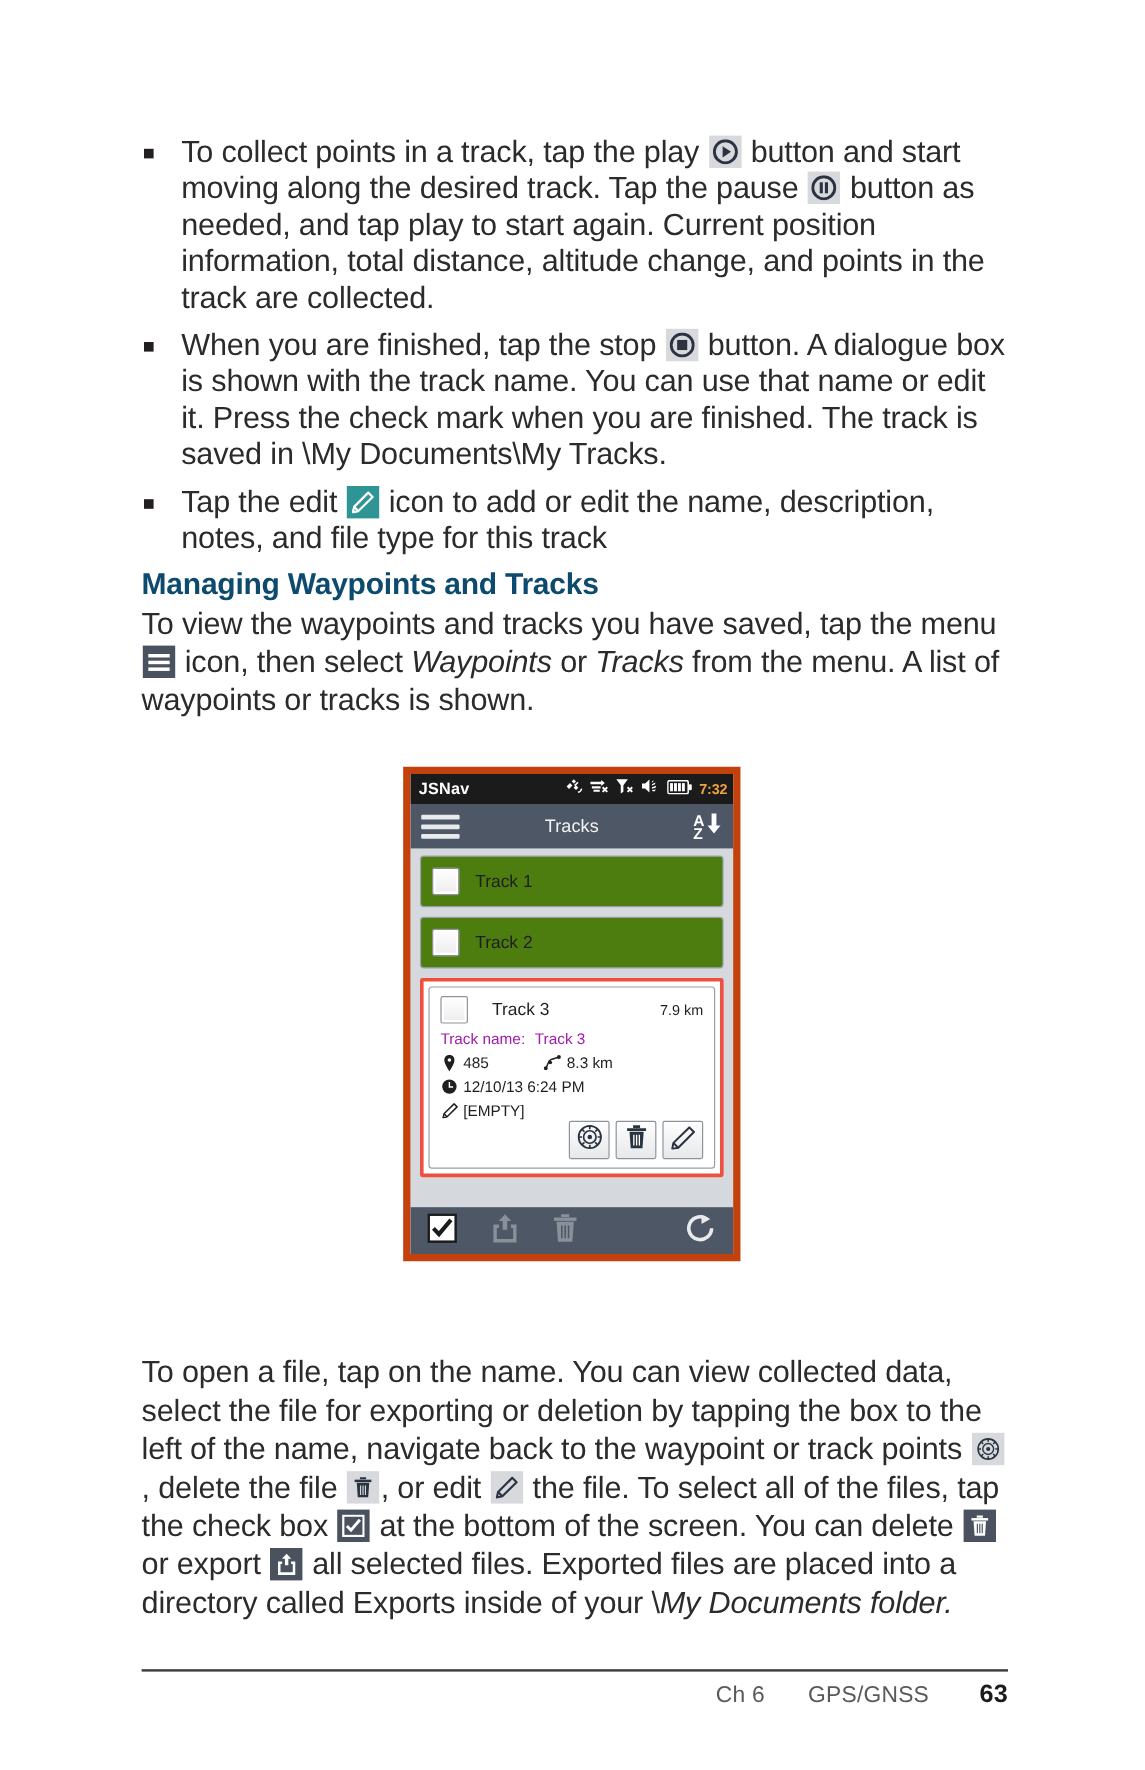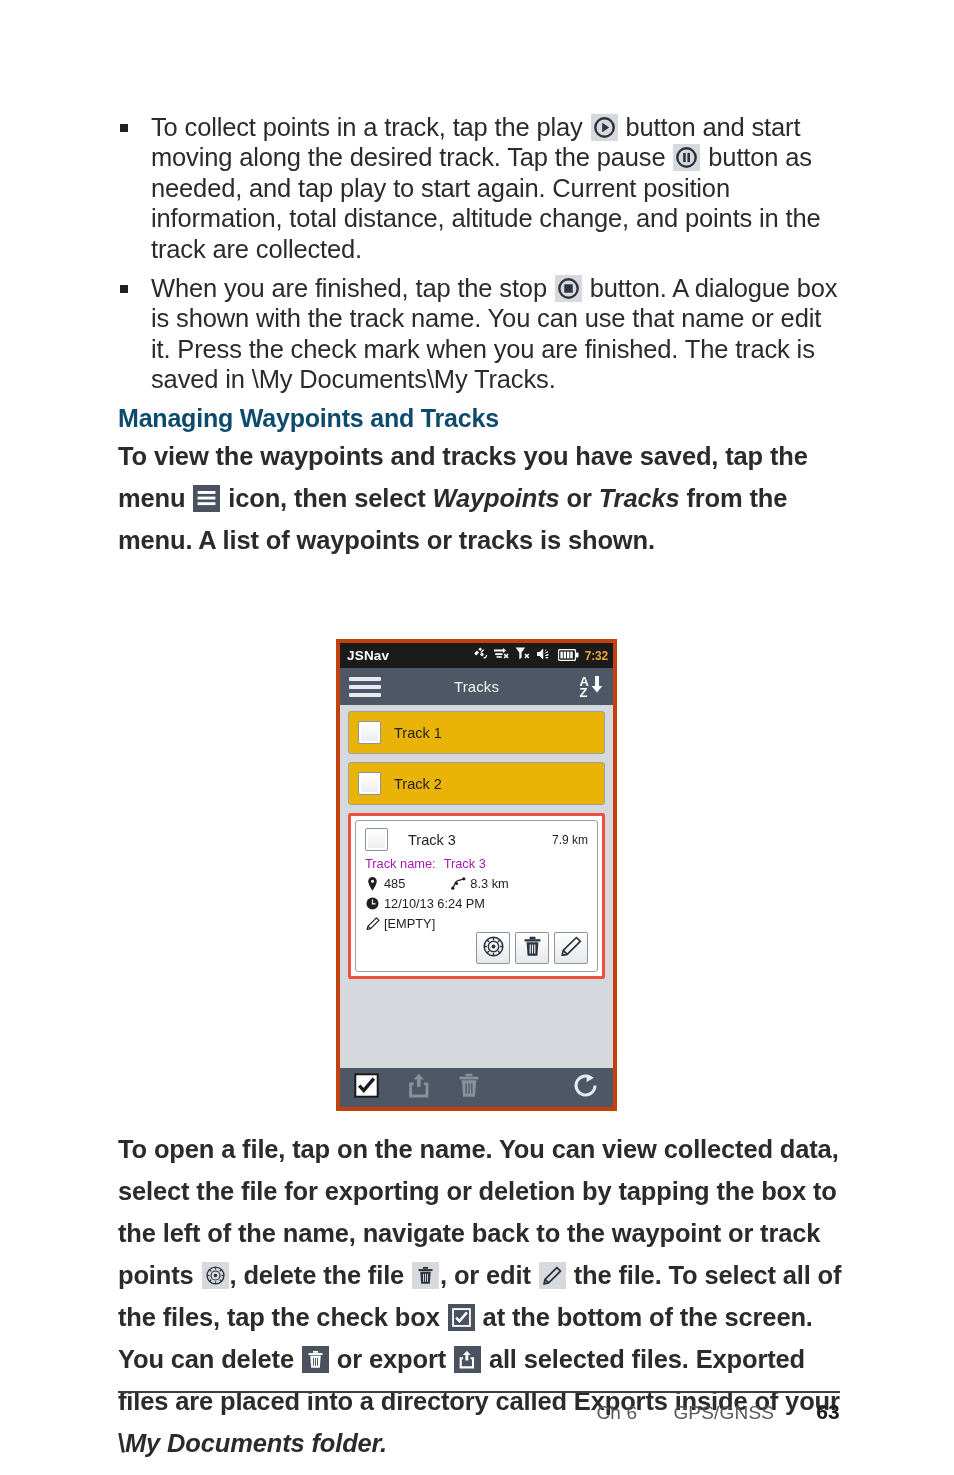--- a/index.html
+++ b/index.html
@@ -39,25 +39,24 @@
   }
   .bullet .sq {
     position: absolute;
     left: 2px; top: 12px;
     width: 8px; height: 8px;
     background: #231f20;
   }
 
   .para {
     font-size: 25.5px;
-    line-height: 42px;
+    line-height: 32px;
     letter-spacing: -0.15px;
     color: #2b2b2b;
     margin: 0;
-    font-weight: bold;
   }
 
   h2.sec-title {
     font-size: 25px;
     font-weight: bold;
     letter-spacing: -0.2px;
     margin: 0 0 2px 0;
     color: #0c4a6e;
   }
 
@@ -75,23 +74,23 @@
   }
   .chip svg { display: block; position: absolute; left: 0; top: 0; }
   .chip-grey { background: #d7d9dd; }
   .chip-dark { background: #4a5260; }
   .chip-teal { background: #2f9494; }
 
   
   .device {
     position: absolute;
     left: 336px; top: 639px;
-    width: 281px; height: 472px;
+    width: 281px; height: 412px;
     background: #d5d8dd;
-    border: 4px solid #c2410c;
+    border: 6px solid #c2410c;
     overflow: hidden;
   }
 
   .statusbar {
     height: 25px;
     background: #1b1b1b;
     display: flex;
     align-items: center;
     padding: 0 5px 0 7px;
     color: #ffffff;
@@ -133,21 +132,21 @@
     color: #f2f2f0;
     letter-spacing: 0.1px;
     pointer-events: none;
   }
   .sortbtn { margin-left: auto; display: flex; align-items: center; gap: 1px; }
   .az { display: flex; flex-direction: column; line-height: 11px; font-size: 13px; font-weight: bold; color: #ffffff; }
 
   .listarea { padding: 6px 8px 0 8px; }
 
   .track-row {
-    background: #eab308;
+    background: #4d7c0f;
     border: 1px solid #9aa0a8;
     border-radius: 3px;
     height: 43px;
     display: flex;
     align-items: center;
     padding: 0 9px;
     margin-bottom: 8px;
   }
   .cbox {
     width: 23px; height: 23px;
@@ -269,20 +268,29 @@
                 <rect x="7.1" y="5.9" width="2.6" height="9.2" fill="#2b3340"></rect>
                 <rect x="11.4" y="5.9" width="2.6" height="9.2" fill="#2b3340"></rect>
               </svg></span> button as needed, and tap play to start again. Current position information, total distance, altitude change, and points in the track are collected.</span>
       </li>
       <li class="bullet">
         <span class="sq"></span>
         <span>When you are finished, tap the stop <span class="chip chip-grey"><svg width="21" height="21" viewBox="0 0 21 21" style="left: 3px; top: 3px;">
                 <circle cx="10.5" cy="10.5" r="9.2" fill="none" stroke="#2b3340" stroke-width="2.4"></circle>
                 <rect x="6.3" y="6.3" width="8.4" height="8.4" fill="#2b3340"></rect>
               </svg></span> button. A dialogue box is shown with the track name. You can use that name or edit it. Press the check mark when you are finished. The track is saved in \My Documents\My Tracks.</span>
+      </li>
+      <li class="bullet">
+        <span class="sq"></span>
+        <span>Tap the edit <span class="chip chip-teal"><svg width="19" height="19" viewBox="0 0 20 20" style="left: 4px; top: 4px;">
+                <g fill="none" stroke="#ffffff" stroke-width="1.9" stroke-linejoin="round">
+                  <path d="M14.6 1.6 L18.4 5.4 L5.9 17.8 L1.1 18.9 L2.2 14.1 Z"></path>
+                  <path d="M2.2 14.1 L5.9 17.8"></path>
+                </g>
+              </svg></span> icon to add or edit the name, description, notes, and file type for this track</span>
       </li>
     </ul>
 
     <h2 class="sec-title">Managing Waypoints and Tracks</h2>
 
     <p class="para">To view the waypoints and tracks you have saved, tap the menu <span class="chip chip-dark"><svg width="19" height="16" viewBox="0 0 19 16" style="left: 4px; top: 5.5px;">
             <g fill="#ffffff">
               <rect x="0.6" y="1" width="17.8" height="2.9"></rect>
               <rect x="0.6" y="6.6" width="17.8" height="2.9"></rect>
               <rect x="0.6" y="12.2" width="17.8" height="2.9"></rect>

